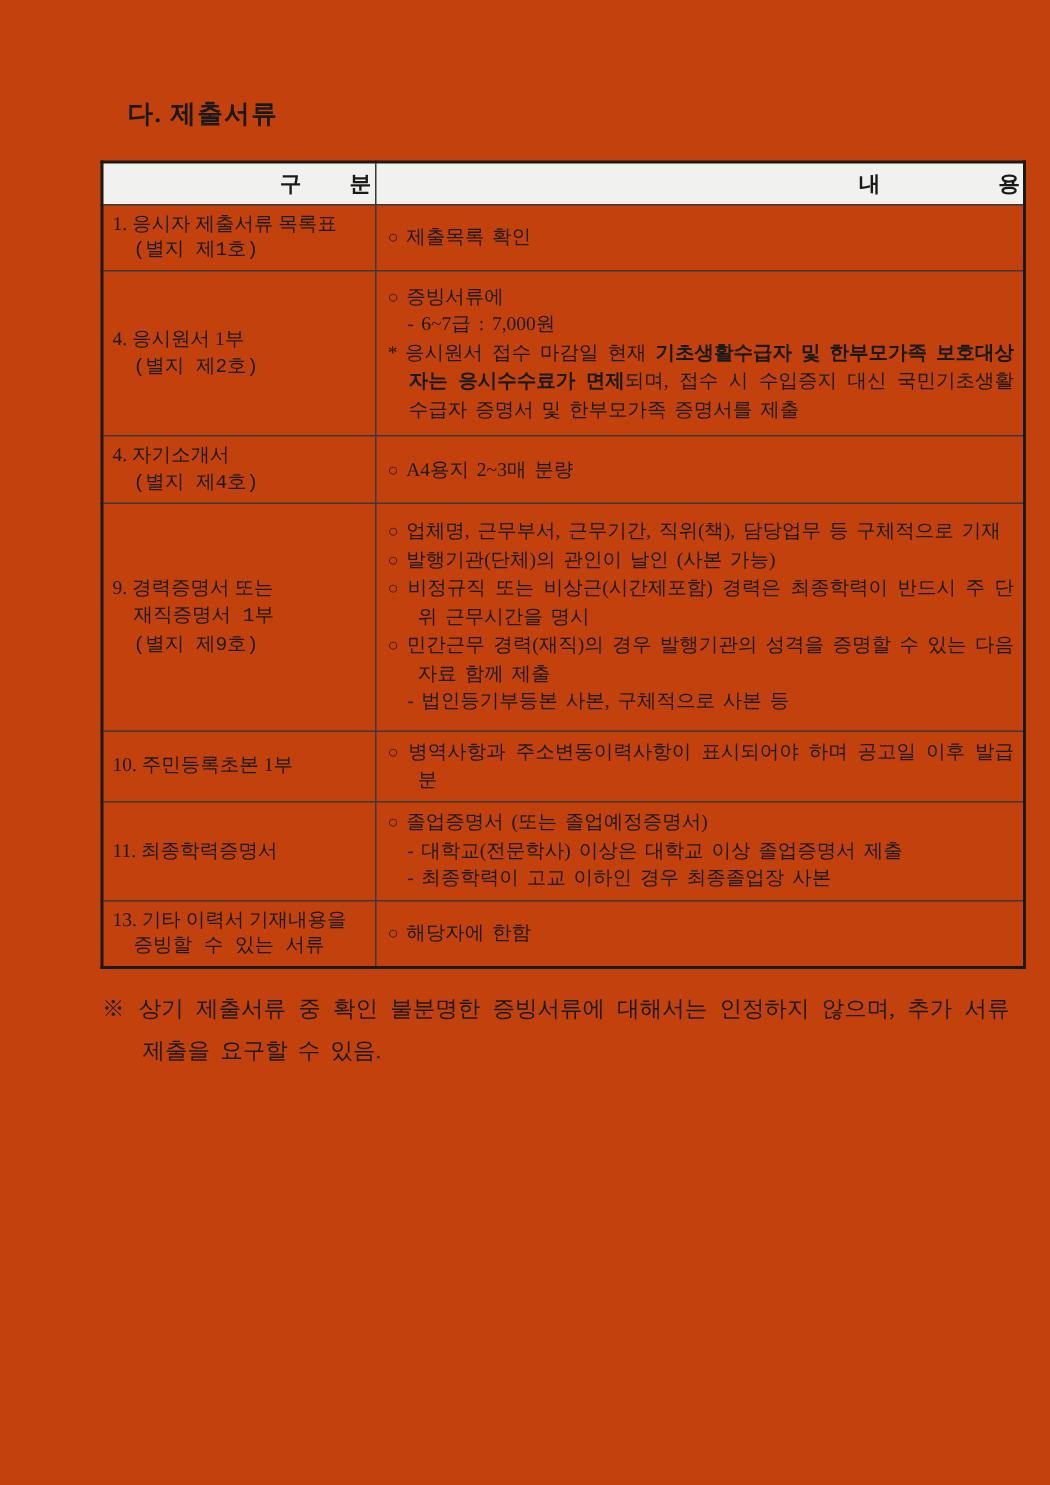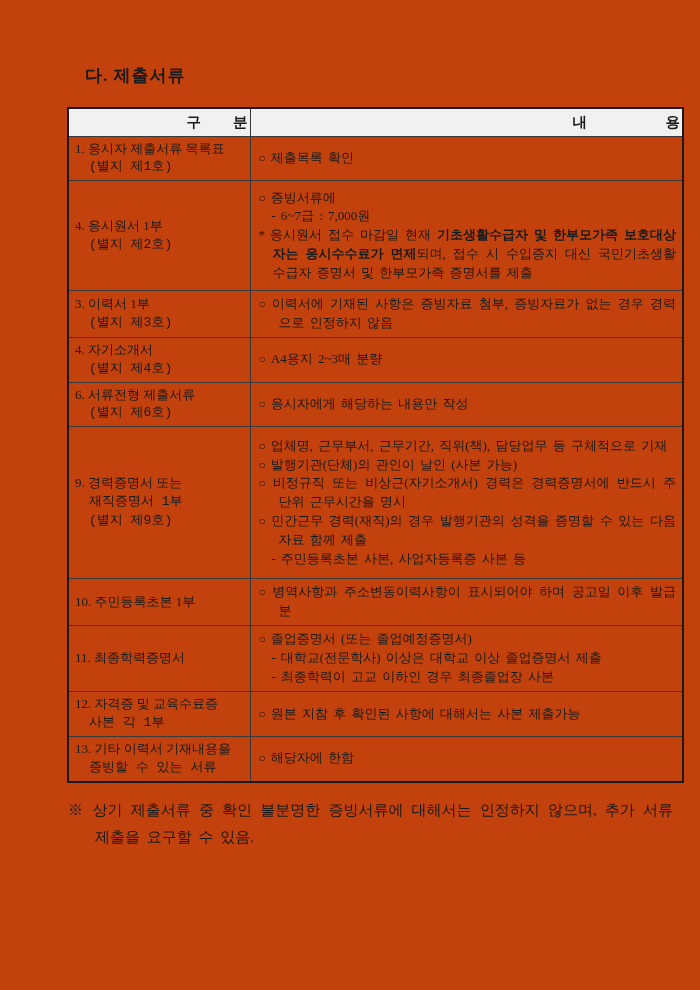--- a/index.html
+++ b/index.html
@@ -106,86 +106,59 @@
             <div class="label-line indent"><span class="lt">(별지 제2호)</span></div>
           </td>
           <td class="cell-content">
             <div class="content-line m-circle"><span class="marker">○</span><span>증빙서류에</span></div>
             <div class="content-line m-dash"><span class="marker">-</span><span>6~7급 : 7,000원</span></div>
             <div class="content-line m-star"><span class="marker">*</span><span>응시원서 접수 마감일 현재 </span><span class="bold">기초생활수급자 및 한부모가족 보호대상자는 응시수수료가 면제</span><span>되며, 접수 시 수입증지 대신 국민기초생활수급자 증명서 및 한부모가족 증명서를 제출</span></div>
           </td>
         </tr>
         <tr style="height: 42px;">
           <td class="cell-label">
-            <div class="label-line"><span class="lt">3. 이력서 1부</span></div>
-            <div class="label-line indent"><span class="lt">(별지 제3호)</span></div>
-          </td>
-          <td class="cell-content">
-            <div class="content-line m-circle"><span class="marker">○</span><span>이력서에 기재된 사항은 증빙자료 첨부, 증빙자료가 없는 경우 경력으로 인정하지 않음</span></div>
-          </td>
-        </tr>
-        <tr style="height: 42px;">
-          <td class="cell-label">
             <div class="label-line"><span class="lt">4. 자기소개서</span></div>
             <div class="label-line indent"><span class="lt">(별지 제4호)</span></div>
           </td>
           <td class="cell-content">
             <div class="content-line m-circle"><span class="marker">○</span><span>A4용지 2~3매 분량</span></div>
-          </td>
-        </tr>
-        <tr style="height: 42px;">
-          <td class="cell-label">
-            <div class="label-line"><span class="lt">6. 서류전형 제출서류</span></div>
-            <div class="label-line indent"><span class="lt">(별지 제6호)</span></div>
-          </td>
-          <td class="cell-content">
-            <div class="content-line m-circle"><span class="marker">○</span><span>응시자에게 해당하는 내용만 작성</span></div>
           </td>
         </tr>
         <tr style="height: 152px;">
           <td class="cell-label">
             <div class="label-line"><span class="lt">9. 경력증명서 또는</span></div>
             <div class="label-line indent"><span class="lt">재직증명서 1부</span></div>
             <div class="label-line indent"><span class="lt">(별지 제9호)</span></div>
           </td>
           <td class="cell-content">
             <div class="content-line m-circle"><span class="marker">○</span><span>업체명, 근무부서, 근무기간, 직위(책), 담당업무 등 구체적으로 기재</span></div>
             <div class="content-line m-circle"><span class="marker">○</span><span>발행기관(단체)의 관인이 날인 (사본 가능)</span></div>
-            <div class="content-line m-circle"><span class="marker">○</span><span>비정규직 또는 비상근(자기소개서) 경력은 경력증명서에 반드시 주 단위 근무시간을 명시</span></div>
+            <div class="content-line m-circle"><span class="marker">○</span><span>비정규직 또는 비상근(시간제포함) 경력은 최종학력이 반드시 주 단위 근무시간을 명시</span></div>
             <div class="content-line m-circle"><span class="marker">○</span><span>민간근무 경력(재직)의 경우 발행기관의 성격을 증명할 수 있는 다음 자료 함께 제출</span></div>
-            <div class="content-line m-dash"><span class="marker">-</span><span>주민등록초본 사본, 사업자등록증 사본 등</span></div>
+            <div class="content-line m-dash"><span class="marker">-</span><span>법인등기부등본 사본, 구체적으로 사본 등</span></div>
           </td>
         </tr>
         <tr style="height: 42px;">
           <td class="cell-label">
             <div class="label-line"><span class="lt">10. 주민등록초본 1부</span></div>
           </td>
           <td class="cell-content">
             <div class="content-line m-circle"><span class="marker">○</span><span>병역사항과 주소변동이력사항이 표시되어야 하며 공고일 이후 발급분</span></div>
           </td>
         </tr>
         <tr style="height: 66px;">
           <td class="cell-label">
             <div class="label-line"><span class="lt">11. 최종학력증명서</span></div>
           </td>
           <td class="cell-content">
             <div class="content-line m-circle"><span class="marker">○</span><span>졸업증명서 (또는 졸업예정증명서)</span></div>
             <div class="content-line m-dash"><span class="marker">-</span><span>대학교(전문학사) 이상은 대학교 이상 졸업증명서 제출</span></div>
             <div class="content-line m-dash"><span class="marker">-</span><span>최종학력이 고교 이하인 경우 최종졸업장 사본</span></div>
           </td>
         </tr>
-        <tr style="height: 45px;">
-          <td class="cell-label">
-            <div class="label-line"><span class="lt">12. 자격증 및 교육수료증</span></div>
-            <div class="label-line indent"><span class="lt">사본 각 1부</span></div>
-          </td>
-          <td class="cell-content">
-            <div class="content-line m-circle"><span class="marker">○</span><span>원본 지참 후 확인된 사항에 대해서는 사본 제출가능</span></div>
-          </td>
-        </tr>
         <tr style="height: 43px;">
           <td class="cell-label">
             <div class="label-line"><span class="lt">13. 기타 이력서 기재내용을</span></div>
             <div class="label-line indent"><span class="lt">증빙할 수 있는 서류</span></div>
           </td>
           <td class="cell-content">
             <div class="content-line m-circle"><span class="marker">○</span><span>해당자에 한함</span></div>
           </td>
         </tr>
       </tbody>

